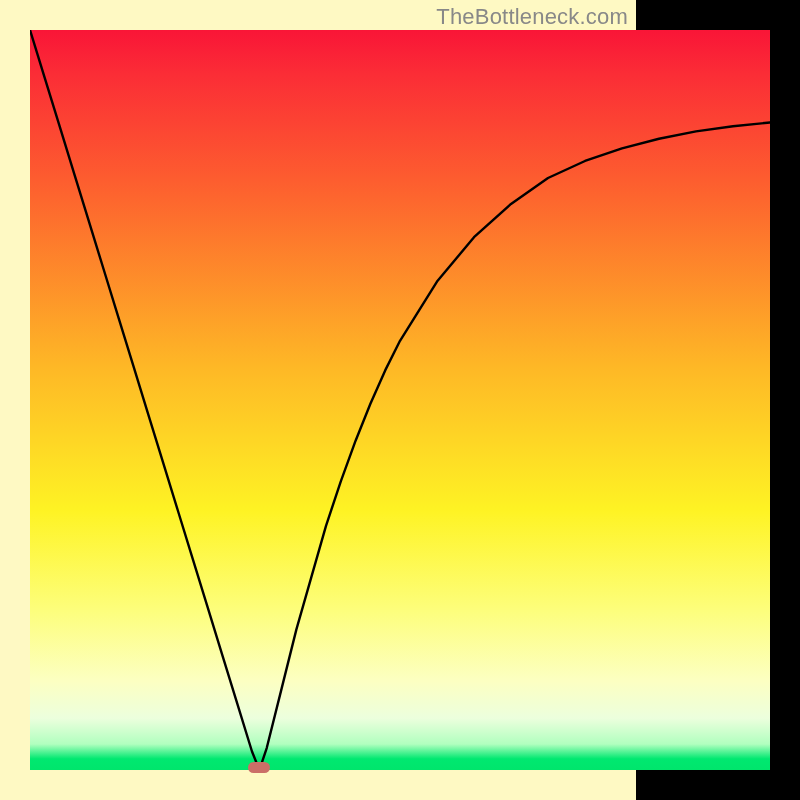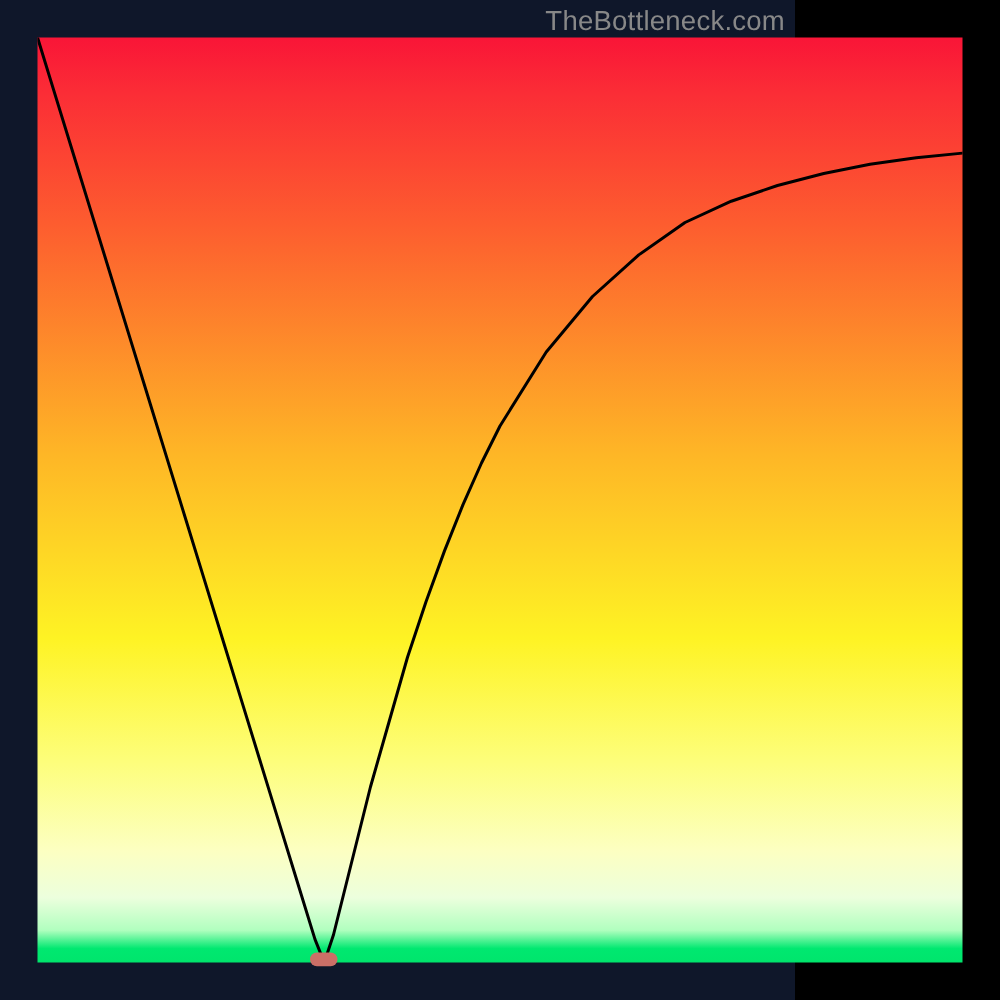--- a/index.html
+++ b/index.html
@@ -10,21 +10,21 @@
     overflow: hidden;
     background: #000;
     font-family: Arial, Helvetica, sans-serif;
   }
   .frame {
     position: absolute;
     top: 0;
     left: 0;
     width: 636px;
     height: 800px;
-    background: #0f172a;
+    background: #fef9c3;
   }
   .plot {
     position: absolute;
     top: 30px;
     left: 30px;
     width: 740px;
     height: 740px;
     
     background: linear-gradient(
       to bottom,

